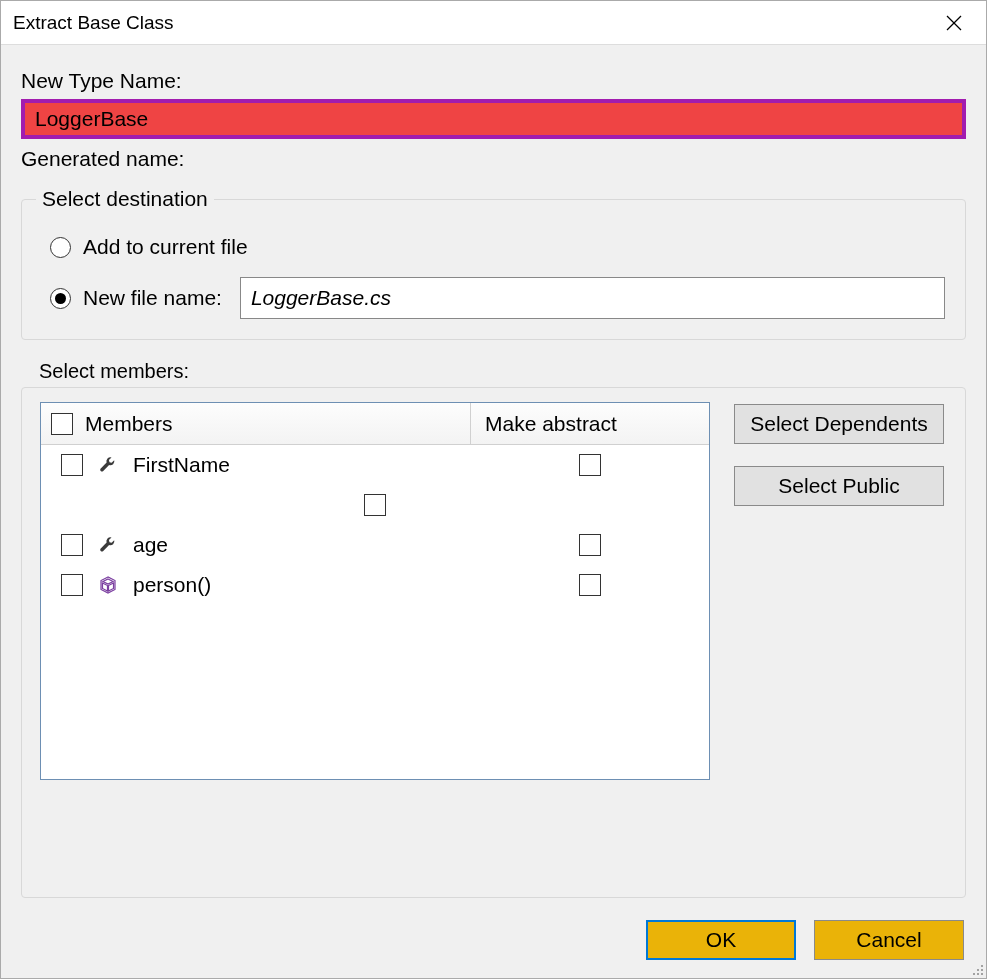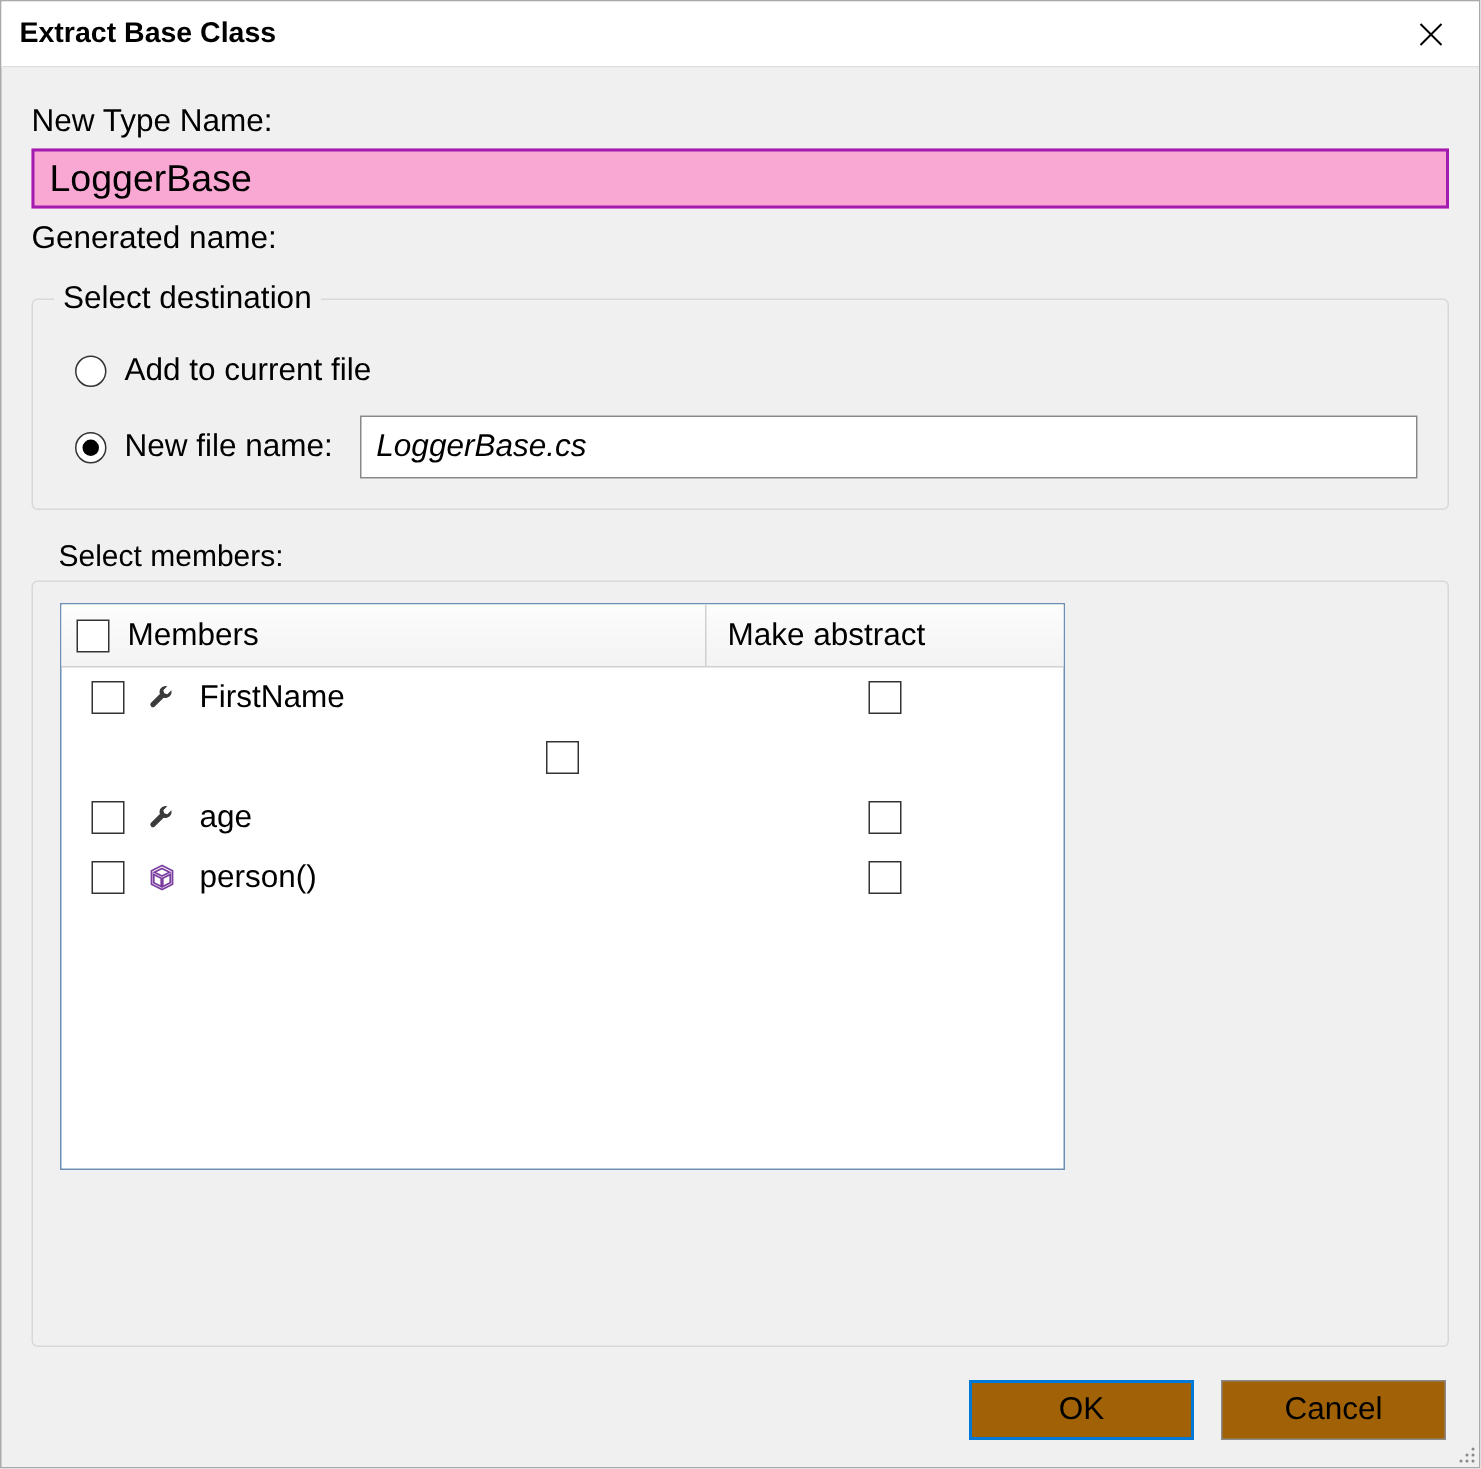--- a/index.html
+++ b/index.html
@@ -19,21 +19,20 @@
     flex-direction: column;
   }
   .titlebar {
     height: 44px;
     background: #fff;
     border-bottom: 1px solid #ddd;
     display: flex;
     align-items: center;
     justify-content: space-between;
     padding: 0 12px;
-    font-weight: bold;
   }
   .titlebar .title {
     font-size: 19px;
   }
   .close-btn {
     width: 40px; height: 40px;
     display: flex; align-items: center; justify-content: center;
     cursor: default;
   }
   .close-btn svg { width: 16px; height: 16px; }
@@ -44,25 +43,25 @@
     flex-direction: column;
   }
   .field-label {
     font-size: 21px;
     margin-top: 8px;
     margin-bottom: 6px;
   }
   .text-input {
     width: 100%;
     height: 40px;
-    font-size: 25px;
+    font-size: 21px;
     font-family: inherit;
     padding: 4px 10px;
-    border: 2px solid #a21caf;
-    background: #f9a8d4;
+    border: 4px solid #a21caf;
+    background: #ef4444;
   }
   .readonly-field {
     width: 100%;
     height: 40px;
     font-size: 21px;
     padding: 4px 10px;
     border: 1px solid #a0a0a0;
     background: #f0f0f0;
     color: #000;
     display: flex; align-items: center;
@@ -203,21 +202,21 @@
   .dialog-buttons {
     display: flex;
     justify-content: flex-end;
     gap: 18px;
     padding: 16px 22px 18px 0;
   }
   .dlg-btn {
     width: 150px; height: 40px;
     font-size: 21px;
     font-family: inherit;
-    background: #a16207;
+    background: #eab308;
     border: 1px solid #8a8a8a;
     cursor: default;
   }
   .dlg-btn.default {
     border: 2px solid #0078d7;
   }
   .resize-grip {
     position: absolute;
     right: 3px; bottom: 3px;
     width: 16px; height: 16px;
@@ -320,20 +319,24 @@
                   </span>
                   <span>person()</span>
                 </div>
                 <div class="cell-abstract">
                   <span class="chk"></span>
                 </div>
               </div>
             </div>
         </div>
 
+        <div class="side-buttons">
+          <button class="btn">Select Dependents</button>
+          <button class="btn">Select Public</button>
+        </div>
 
       </div>
     </div>
 
   </div>
 
   <div class="dialog-buttons">
     <button class="dlg-btn default">OK</button>
     <button class="dlg-btn">Cancel</button>
   </div>

